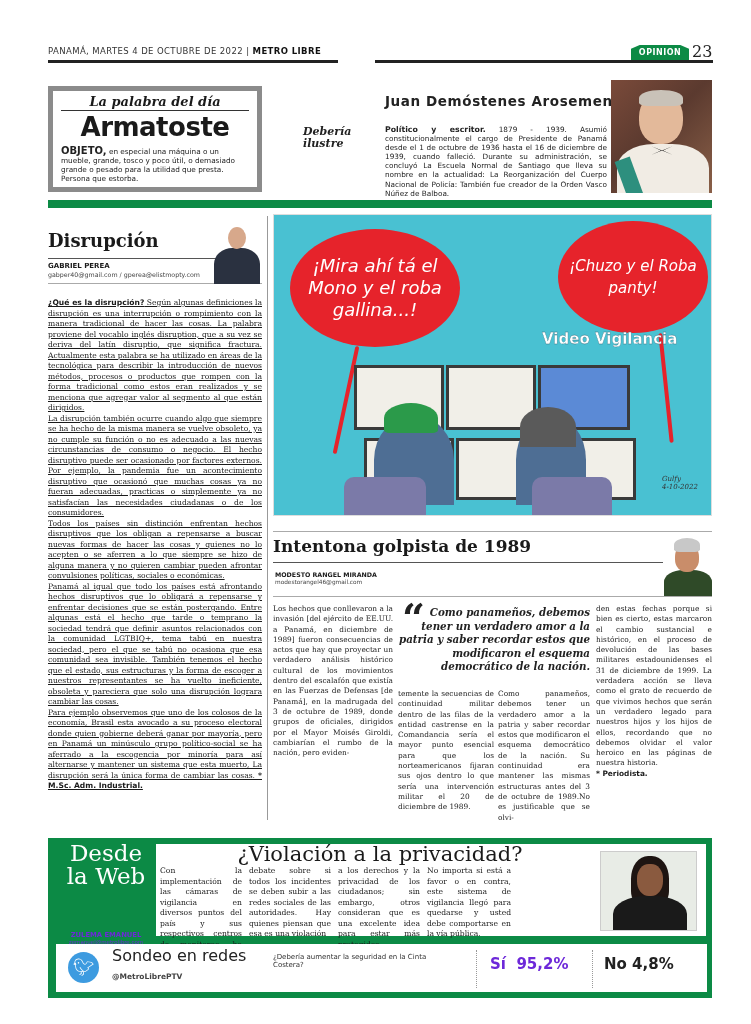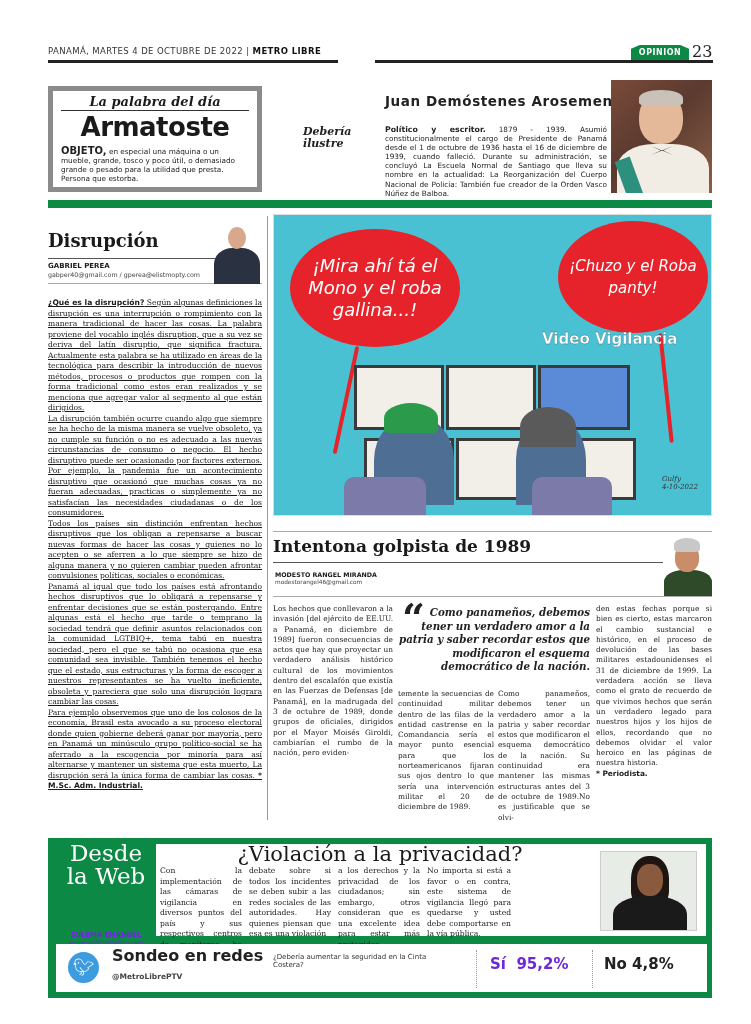--- a/index.html
+++ b/index.html
@@ -103,21 +103,21 @@
   .web-col.w2 { left: 249px; }
   .web-col.w3 { left: 338px; }
   .web-col.w4 { left: 427px; width: 84px; }
   .web-photo { position: absolute; left: 600px; top: 851px; width: 97px; height: 80px; background: #e8ece6; overflow: hidden; border: 1px solid #ccc; }
   .web-photo .hair { position: absolute; left: 30px; top: 4px; width: 38px; height: 50px; border-radius: 45% 45% 30% 30%; background: #1e1512; }
   .web-photo .face { position: absolute; left: 36px; top: 12px; width: 26px; height: 32px; border-radius: 45%; background: #8a5a3f; }
   .web-photo .body { position: absolute; left: 12px; top: 44px; width: 74px; height: 40px; border-radius: 45% 45% 0 0; background: #1a1a1a; }
 
   .poll { position: absolute; left: 56px; top: 944px; width: 651px; height: 48px; background: #fff; }
   .tw-icon { position: absolute; left: 68px; top: 952px; width: 31px; height: 31px; border-radius: 50%; background: #3d9be0; color: #fff; font-family: "DejaVu Sans", sans-serif; font-size: 17px; text-align: center; line-height: 31px; }
-  .poll-title { position: absolute; left: 112px; top: 946px; font-family: "DejaVu Sans", sans-serif; font-weight: bold; font-size: 16px; color: #222; }
+  .poll-title { position: absolute; left: 112px; top: 946px; font-family: "DejaVu Sans", sans-serif; font-weight: normal; font-size: 16px; color: #222; }
   .poll-handle { position: absolute; left: 112px; top: 972px; font-family: "DejaVu Sans", sans-serif; font-size: 7.5px; font-weight: bold; color: #444; }
   .poll-question { position: absolute; left: 273px; top: 953px; width: 175px; font-family: "DejaVu Sans", sans-serif; font-size: 7px; line-height: 8px; color: #333; }
   .poll-sep { position: absolute; top: 950px; width: 1px; height: 38px; border-left: 1px dotted #999; }
   .poll-yes { position: absolute; left: 490px; top: 955px; font-family: "DejaVu Sans", sans-serif; font-weight: bold; font-size: 15px; color: #6d28d9; }
   .poll-no { position: absolute; left: 604px; top: 955px; font-family: "DejaVu Sans", sans-serif; font-weight: bold; font-size: 15px; color: #222; }
 </style>
 </head>
 <body>
 
 <div class="masthead">

